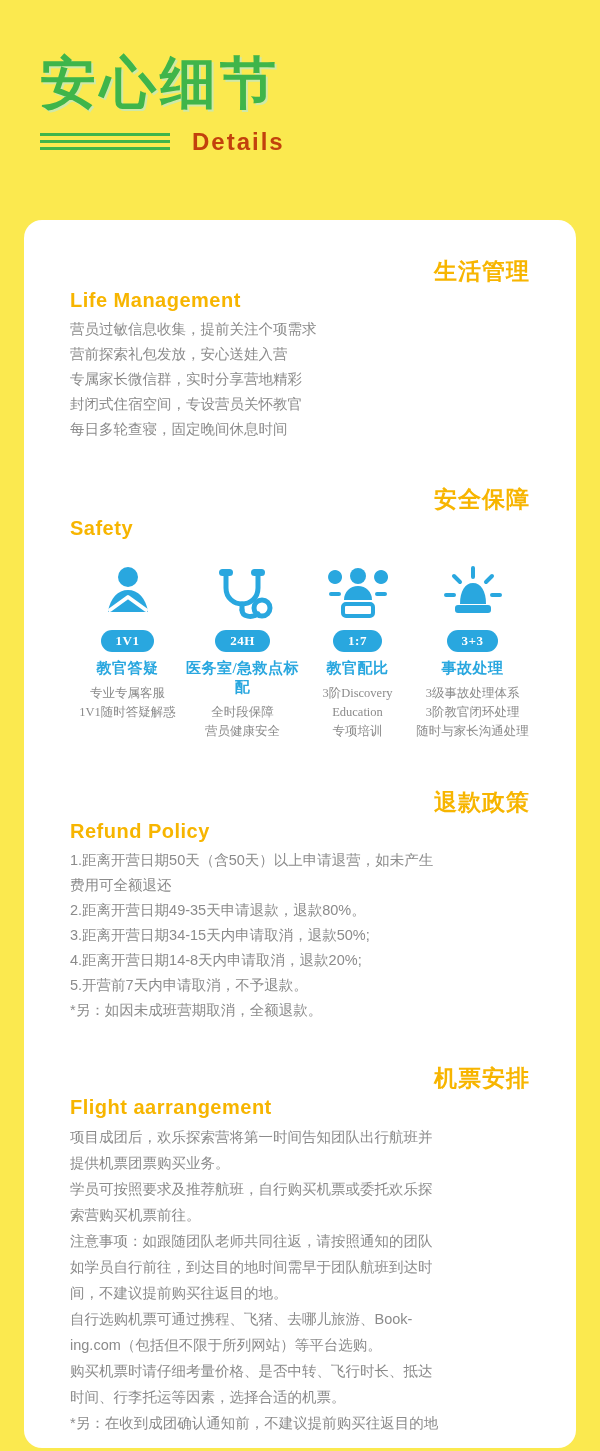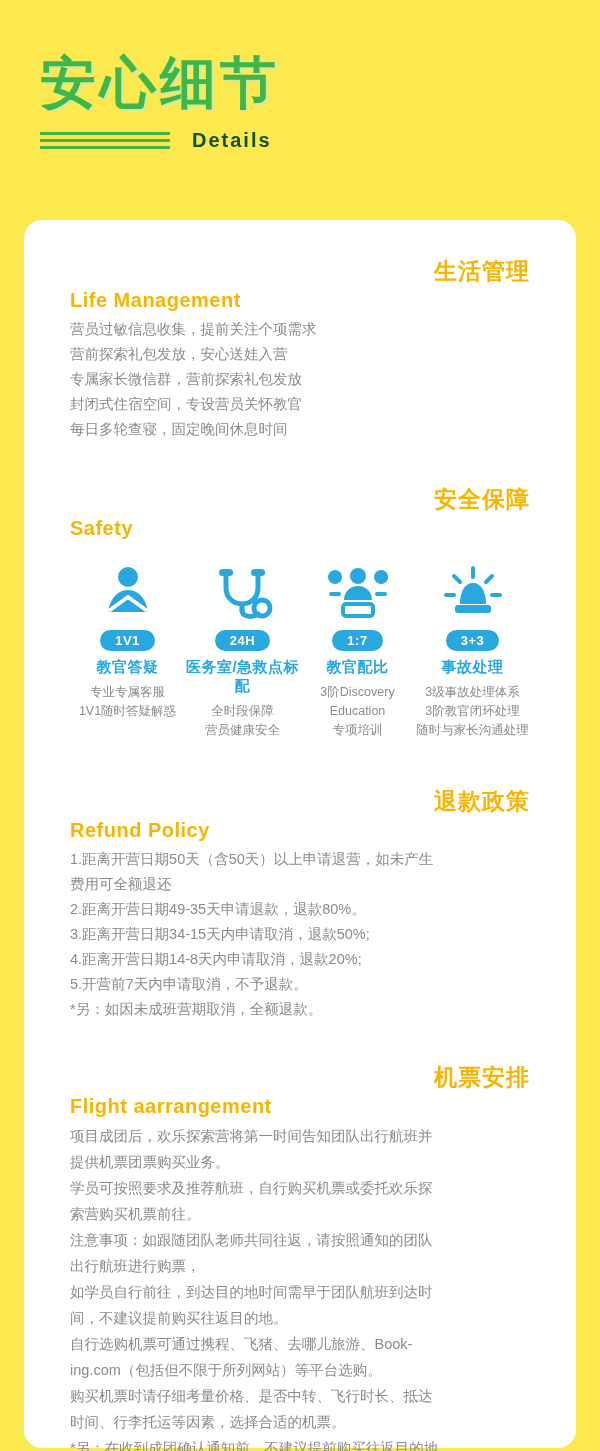--- a/index.html
+++ b/index.html
@@ -38,22 +38,22 @@
   .header-rules {
     width: 130px;
     margin-right: 22px;
   }
   .header-rules .rule {
     height: 3px;
     background: #3fb54a;
     margin: 4px 0;
   }
   .header-sub {
-    font-size: 20px;
-    color: #14532d;
+    font-size: 24px;
+    color: #c2410c;
     font-weight: bold;
     letter-spacing: 2px;
   }
 
   
   .card {
     position: absolute;
     left: 24px;
     top: 196px;
     width: 552px;
@@ -86,20 +86,21 @@
   .body-text div { white-space: pre-wrap; }
 
   
   .sec-life { padding-top: 36px; }
 
   
   .sec-safety { padding-top: 42px; }
   .icon-row {
     display: flex;
     margin-top: 22px;
+    font-family: Liberation Serif, serif;
   }
   .icon-col {
     width: 124px;
     text-align: center;
   }
   .icon-art {
     height: 60px;
     display: flex;
     align-items: flex-end;
     justify-content: center;
@@ -154,21 +155,21 @@
   </div>
 
   <div class="card">
 
     <div class="section sec-life">
       <div class="sec-head-cn">生活管理</div>
       <div class="sec-head-en">Life Management</div>
       <div class="body-text">
         <div>营员过敏信息收集，提前关注个项需求</div>
         <div>营前探索礼包发放，安心送娃入营</div>
-        <div>专属家长微信群，营前探索礼包发放</div>
+        <div>专属家长微信群，实时分享营地精彩</div>
         <div>封闭式住宿空间，专设营员关怀教官</div>
         <div>每日多轮查寝，固定晚间休息时间</div>
       </div>
     </div>
 
     <div class="section sec-safety">
       <div class="sec-head-cn">安全保障</div>
       <div class="sec-head-en">Safety</div>
 
       <div class="icon-row">
@@ -264,21 +265,20 @@
 
     <div class="section sec-flight">
       <div class="sec-head-cn">机票安排</div>
       <div class="sec-head-en">Flight  aarrangement</div>
       <div class="body-text">
         <div>项目成团后，欢乐探索营将第一时间告知团队出行航班并</div>
         <div>提供机票团票购买业务。</div>
         <div>学员可按照要求及推荐航班，自行购买机票或委托欢乐探</div>
         <div>索营购买机票前往。</div>
         <div>注意事项：如跟随团队老师共同往返，请按照通知的团队</div>
-        <div>出行航班进行购票，</div>
         <div>如学员自行前往，到达目的地时间需早于团队航班到达时</div>
         <div>间，不建议提前购买往返目的地。</div>
         <div>自行选购机票可通过携程、飞猪、去哪儿旅游、Book-</div>
         <div>ing.com（包括但不限于所列网站）等平台选购。</div>
         <div>购买机票时请仔细考量价格、是否中转、飞行时长、抵达</div>
         <div>时间、行李托运等因素，选择合适的机票。</div>
         <div>*另：在收到成团确认通知前，不建议提前购买往返目的地</div>
 
       </div>
     </div>

